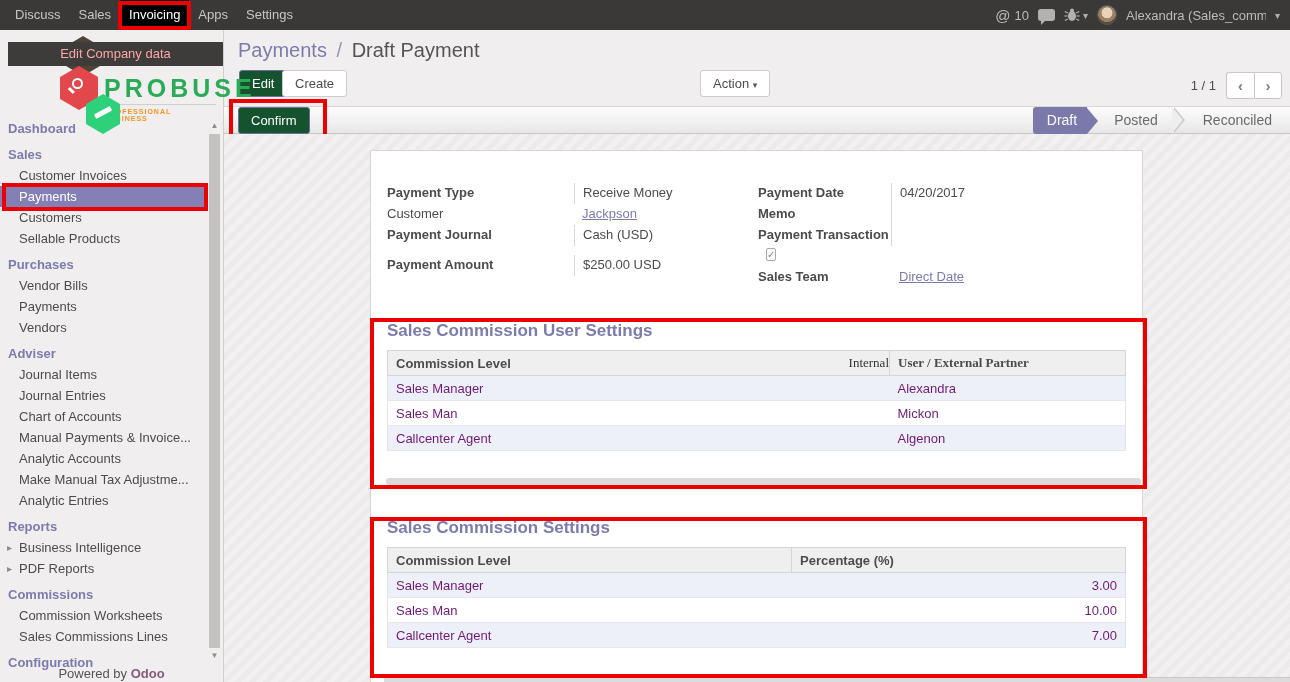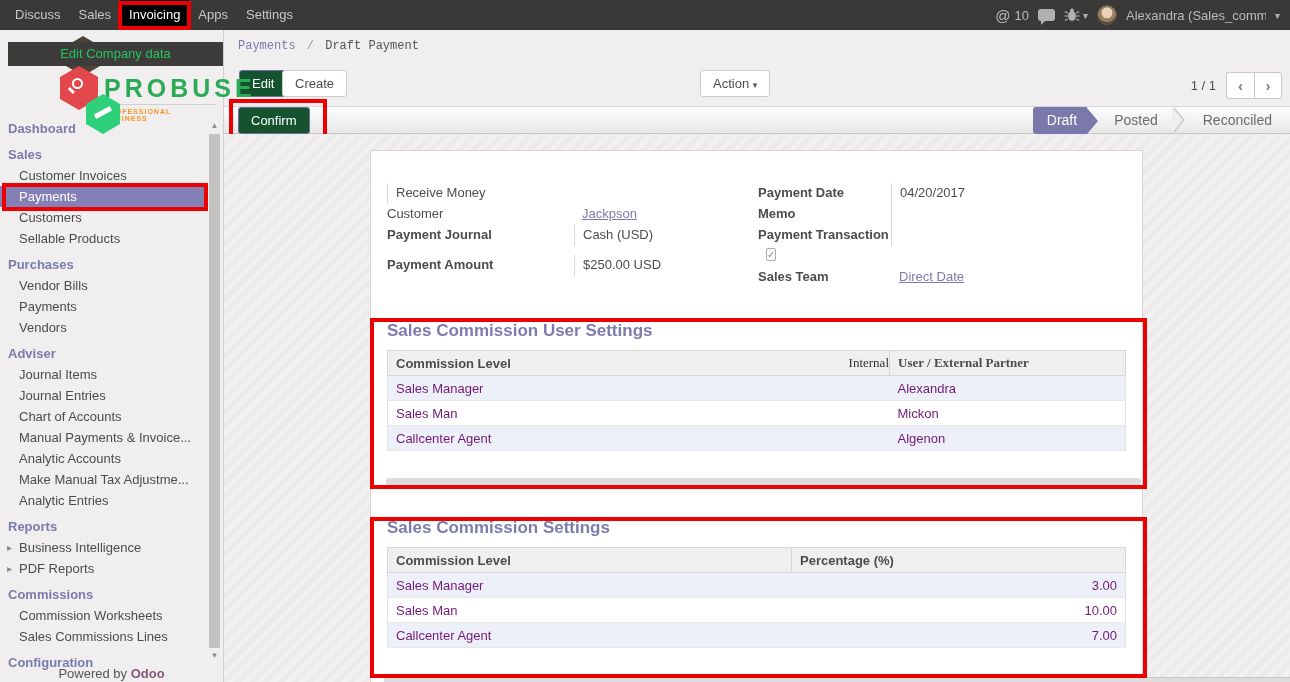--- a/index.html
+++ b/index.html
@@ -17,21 +17,21 @@
   .mention .at { font-size:15px; }
   .chat-bubble { width:17px; height:12px; background:#b3b1af; border-radius:3px; position:relative; }
   .chat-bubble::after { content:""; position:absolute; left:3px; bottom:-4px; border:4px solid transparent; border-top-color:#b3b1af; border-left-color:#b3b1af; }
   .bug { display:flex; align-items:center; gap:3px; }
   .caret { font-size:10px; color:#b3b1af; }
   .avatar { width:20px; height:20px; border-radius:50%; background:radial-gradient(circle at 50% 38%, #e8d2ba 0 36%, #9b8062 40% 62%, #584a3c 66%); border:1px solid #5a5856; }
   .user-name { white-space:nowrap; max-width:140px; overflow:hidden; }
 
   
   .sidebar { position:absolute; left:0; top:30px; width:224px; height:652px; background:#f0eeee; border-right:1px solid #d2cecd; z-index:10; }
-  .edit-company { position:absolute; left:8px; top:12px; right:0; height:24px; background:#3e3c3b; color:#22c55e; text-align:center; line-height:24px; font-size:13px; z-index:3; }
+  .edit-company { position:absolute; left:8px; top:12px; right:0; height:24px; background:#3e3c3b; color:#fca5a5; text-align:center; line-height:24px; font-size:13px; z-index:3; }
   .logo { position:absolute; left:0; top:4px; width:100%; height:84px; z-index:2; }
   .hex { position:absolute; clip-path:polygon(50% 0,100% 25%,100% 75%,50% 100%,0 75%,0 25%); }
   .hex-dark { left:66px; top:2px; width:34px; height:40px; background:#4d4337; }
   .hex-red { left:60px; top:32px; width:38px; height:44px; background:#e2474c; z-index:2; }
   .hex-green { left:86px; top:60px; width:34px; height:40px; background:#2fd07a; z-index:3; }
   .magnifier { position:absolute; left:12px; top:12px; width:11px; height:11px; border:2.5px solid #fff; border-radius:50%; }
   .magnifier::after { content:""; position:absolute; left:-6px; top:9px; width:7px; height:2.5px; background:#fff; transform:rotate(45deg); }
   .tool { position:absolute; left:8px; top:16px; width:18px; height:5px; background:#fff; transform:rotate(-28deg); border-radius:1px; }
   .logo-text { position:absolute; left:104px; top:40px; width:112px; text-align:left; }
   .logo-name { font-size:25px; font-weight:bold; color:#2bab57; letter-spacing:4px; border-bottom:1px solid #cfcfcf; padding-bottom:1px; }
@@ -48,21 +48,21 @@
   .side-scrollbar { position:absolute; right:2px; top:90px; width:13px; bottom:20px; }
   .sb-arrow { position:absolute; left:0; width:13px; height:12px; text-align:center; font-size:8px; color:#8f8d8c; line-height:12px; }
   .sb-up { top:0; } .sb-down { bottom:0; }
   .sb-thumb { position:absolute; left:1px; top:14px; bottom:14px; width:11px; background:#c4c2c1; border-radius:1px; }
 
   .powered { position:absolute; bottom:1px; left:0; width:100%; text-align:center; font-size:13px; color:#555; }
   .powered b { color:#875a7b; }
 
   
   .main { position:absolute; left:224px; top:30px; right:0; bottom:0; background:#f0eeee; }
-  .breadcrumb { position:absolute; left:14px; top:9px; font-size:12px;font-family:Liberation Mono, monospace; }
+  .breadcrumb { position:absolute; left:14px; top:9px; font-size:20px; }
   .breadcrumb .bc-parent { color:#7c7bad; cursor:pointer; }
   .breadcrumb .bc-sep { color:#9a98a8; padding:0 4px; }
   .breadcrumb .bc-current { color:#555; }
   .pager { position:absolute; right:8px; top:42px; display:flex; align-items:center; gap:10px; }
   .pager-value { font-size:13px; color:#4c4c4c; }
   .pager-btns { display:flex; }
   .pager-btn { width:28px; height:27px; background:#fff; border:1px solid #c8c8c8; color:#7d7d7d; font-size:15px; font-weight:bold; text-align:center; line-height:25px; cursor:pointer; }
   .pager-btn:first-child { border-radius:3px 0 0 3px; border-right:none; }
   .pager-btn:last-child { border-radius:0 3px 3px 0; }
 
@@ -259,20 +259,21 @@
           </span>
         <span class="step step-plain">Reconciled</span>
       </div>
     </div>
 
     <div class="content">
       <div class="sheet">
 
         <div class="form-col form-left">
           <div class="frow">
+            <span class="flabel bold">Payment Type</span>
             <span class="fval sep">Receive Money</span>
           </div>
           <div class="frow">
             <span class="flabel">Customer</span>
             <span class="fval link">Jackpson</span>
           </div>
           <div class="frow">
             <span class="flabel bold">Payment Journal</span>
             <span class="fval sep">Cash (USD)</span>
           </div>

